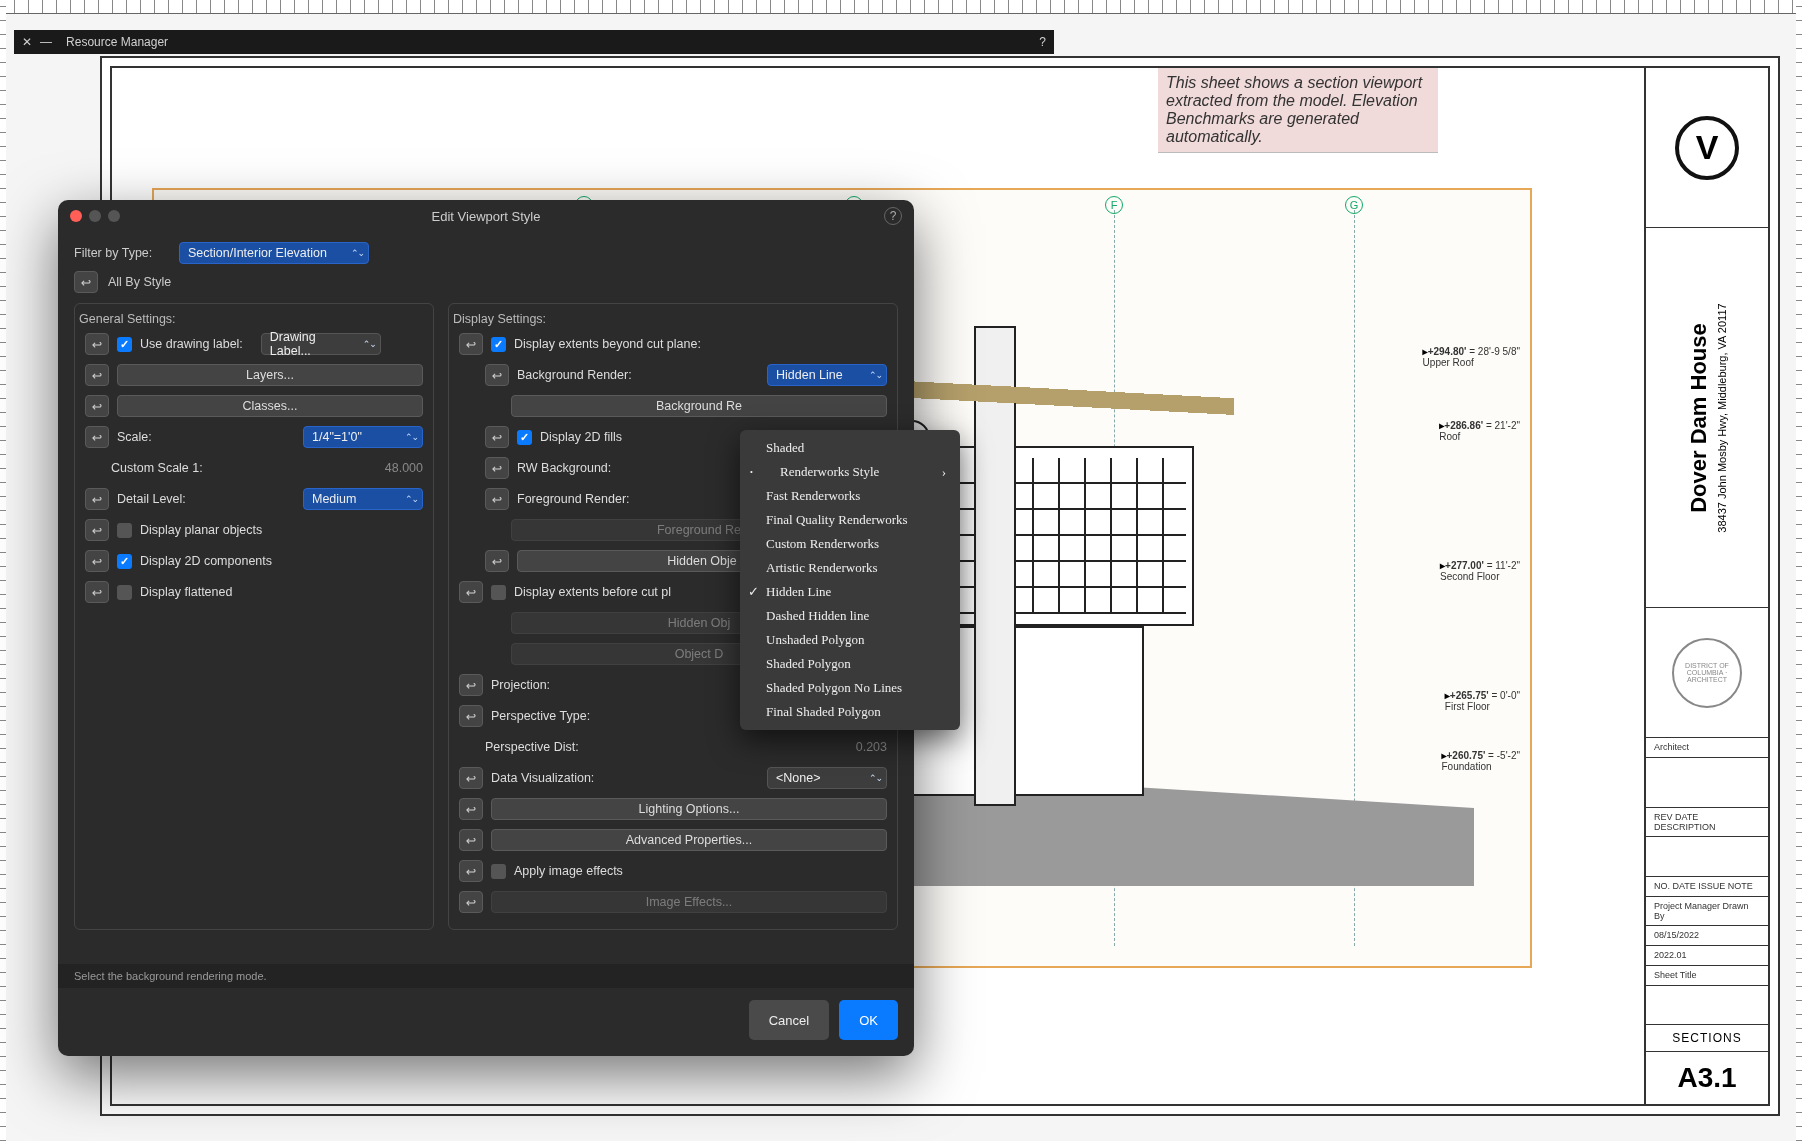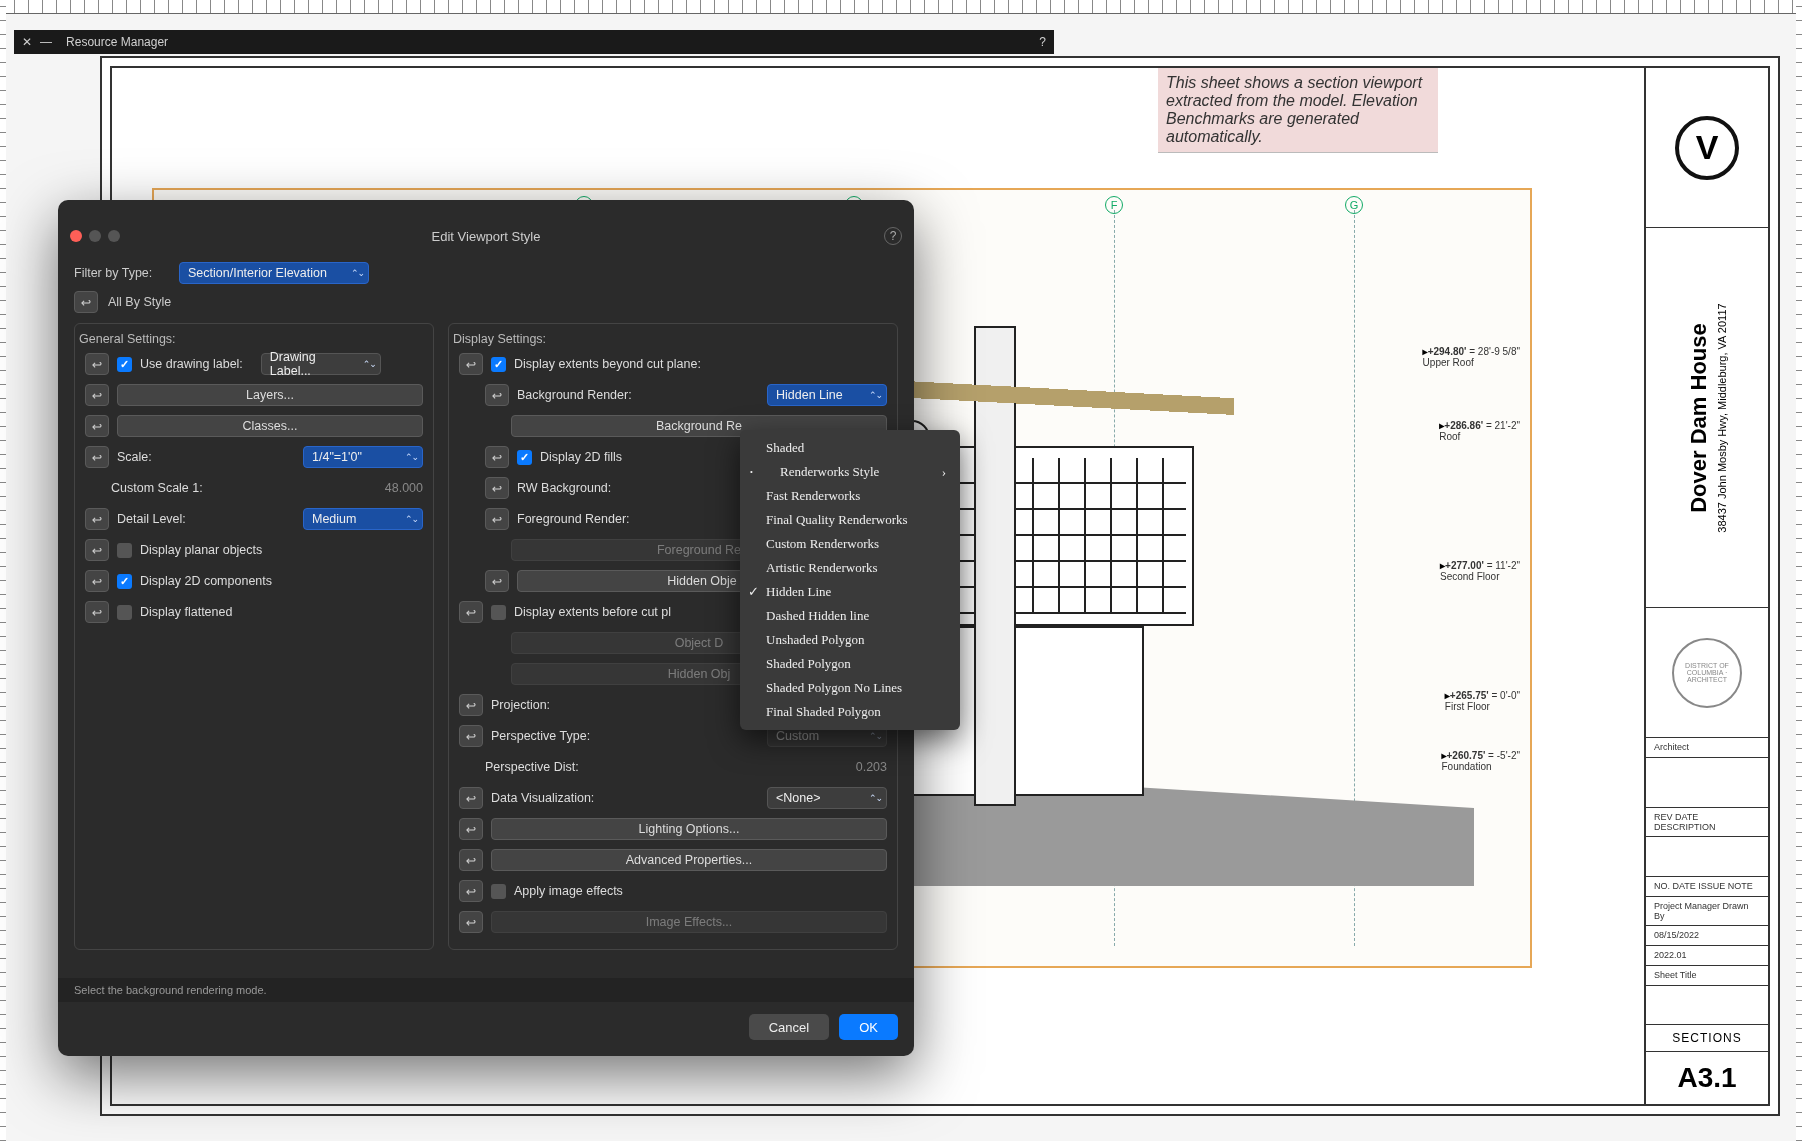--- a/index.html
+++ b/index.html
@@ -140,21 +140,21 @@
   
   .dialog {
     position:absolute; top:200px; left:58px;
     width:856px; height:856px;
     background:#2b2b2b; color:#ddd;
     border-radius:10px;
     box-shadow:0 20px 60px rgba(0,0,0,.55);
     display:flex; flex-direction:column;
     font-size:12.5px;
   }
-  .dlg-titlebar{ height:32px; display:flex; align-items:center; position:relative;margin-top:20px;}
+  .dlg-titlebar{ height:32px; display:flex; align-items:center; position:relative;}
   .traffic{ display:flex; gap:7px; padding-left:12px;}
   .tl{ width:12px; height:12px; border-radius:50%; }
   .tl.red{ background:#ff5f57;} .tl.grey{ background:#555;}
   .dlg-title{ position:absolute; left:0; right:0; text-align:center; color:#ccc; font-size:13px;}
   .dlg-help{ margin-left:auto; margin-right:12px; width:18px; height:18px; border:1px solid #666; border-radius:50%; display:flex; align-items:center; justify-content:center; font-size:12px; color:#aaa; cursor:pointer;}
   .dlg-body{ flex:1; padding:10px 16px 0 16px; overflow:hidden;}
   .top-rows{ margin-bottom:10px;}
   .row{ display:flex; align-items:center; gap:10px; margin-bottom:7px;}
   .lbl{ color:#ccc; min-width:95px;}
   .lbl-sm{ color:#ccc; }
@@ -189,21 +189,21 @@
   .columns{ display:flex; gap:14px;}
   .col{ flex:1; border:1px solid #444; border-radius:6px; padding:8px 0;}
   .col-header{ color:#bbb; padding:0 4px 6px 4px;}
   .col-body{ padding:0 10px;}
   .setting-row{ display:flex; align-items:center; gap:8px; margin-bottom:7px; min-height:24px;}
   .setting-row .right{ width:130px; display:flex; justify-content:flex-end;}
   .indent{ padding-left:26px;}
   .indent2{ padding-left:52px;}
   .tip-bar{ background:#232323; color:#999; font-size:11px; padding:6px 16px; }
   .dlg-footer{ padding:12px 16px 16px; display:flex; justify-content:flex-end; gap:10px;}
-  .btn{ height:26px; padding:0 20px; border-radius:5px; border:none; cursor:pointer; font-size:13px;}
+  .btn{ height:40px; padding:0 20px; border-radius:5px; border:none; cursor:pointer; font-size:13px;}
   .btn.cancel{ background:#4a4a4a; color:#eee;}
   .btn.ok{ background:#0a7aff; color:#fff;}
 
   
   .dropdown-menu{
     position:absolute; top:430px; left:740px;
     width:220px; background:#3a3a3a; border-radius:6px;
     padding:6px 0; box-shadow:0 10px 30px rgba(0,0,0,.6);
     color:#eee; font-size:13px; z-index:100;
   }
@@ -426,24 +426,24 @@
           <div class="setting-row indent">
             <span class="by-style-btn">↩</span>
             <span class="wide-btn" style="flex:1">Hidden Obje</span>
           </div>
           <div class="setting-row">
             <span class="by-style-btn">↩</span>
             <span class="checkbox unchecked"></span>
             <span>Display extents before cut pl</span>
           </div>
           <div class="setting-row indent2">
+            <span class="wide-btn disabled" style="flex:1">Hidden Obj</span>
+          </div>
+          <div class="setting-row indent2">
             <span class="wide-btn disabled" style="flex:1">Object D</span>
-          </div>
-          <div class="setting-row indent2">
-            <span class="wide-btn disabled" style="flex:1">Hidden Obj</span>
           </div>
           <div class="setting-row">
             <span class="by-style-btn">↩</span>
             <span style="flex:1">Projection:</span>
             <span class="right">
                 <span class="select blue" style="width:120px">
                   <span>Orthogonal</span>
                 </span>
               </span>
           </div>

